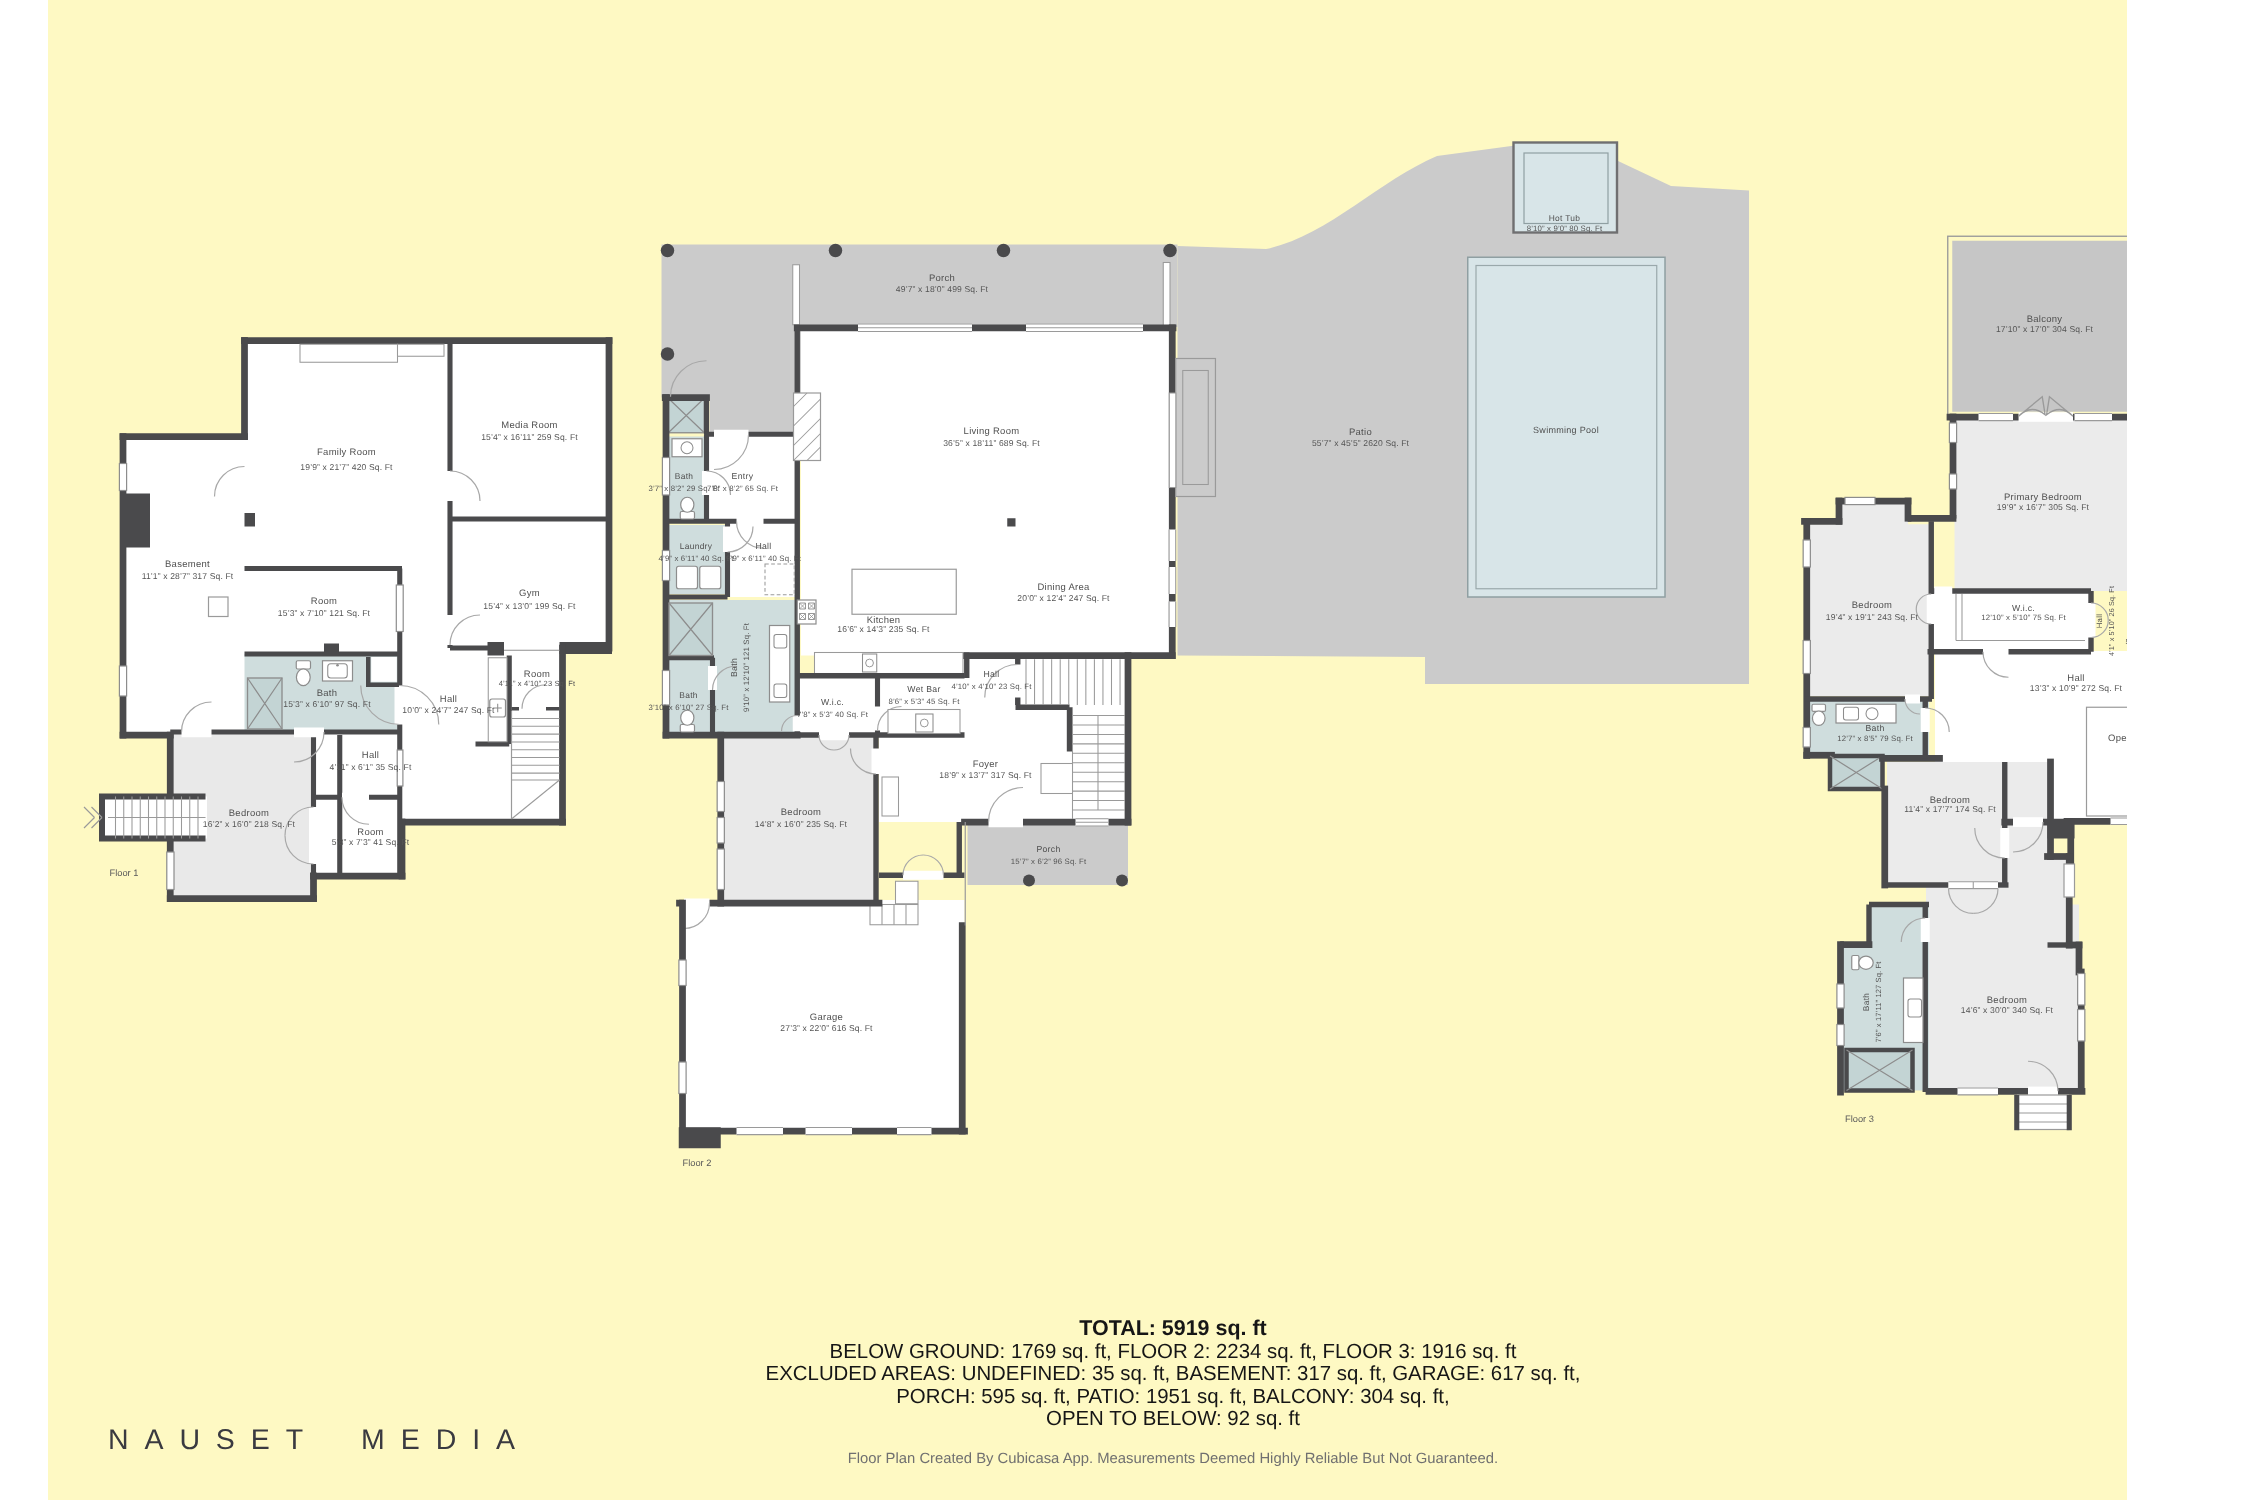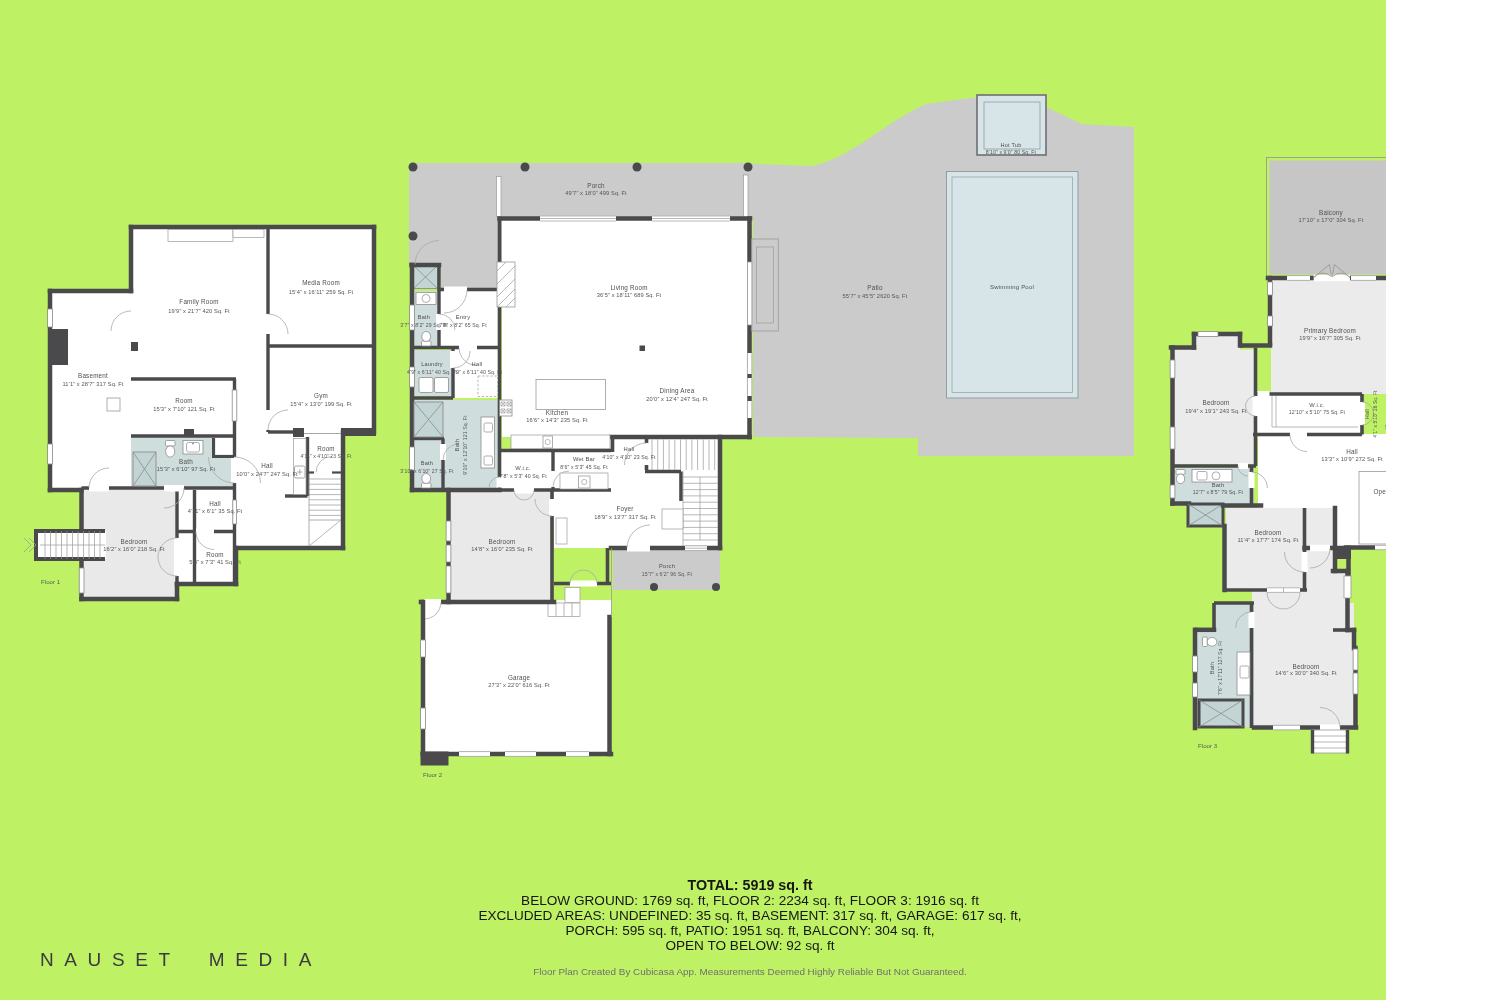--- a/index.html
+++ b/index.html
@@ -1,16 +1,16 @@
 <!DOCTYPE html>
 <html><head>
 <meta charset="utf-8">
 <style>
 html,body{margin:0;padding:0;background:#ffffff;}
-#page{position:relative;width:1386px;height:1000px;background:#bef264;overflow:hidden;font-family:"Liberation Sans",sans-serif;}
+#page{position:relative;width:1386px;height:1000px;background:#fef9c3;overflow:hidden;font-family:"Liberation Sans",sans-serif;margin-left:32px;}
 svg{position:absolute;top:0;left:0;}
 text{font-family:"Liberation Sans",sans-serif;fill:#4f4f4f;}
 .rn{font-size:6.3px;letter-spacing:0.2px;}
 .rd{font-size:5.7px;fill:#555;letter-spacing:0.1px;}
 .fl{font-size:6.2px;fill:#5a5a5a;}
 </style>
 </head>
 <body>
 <div id="page">
 <svg width="1500" height="1000" viewBox="0 0 1500 1000">

